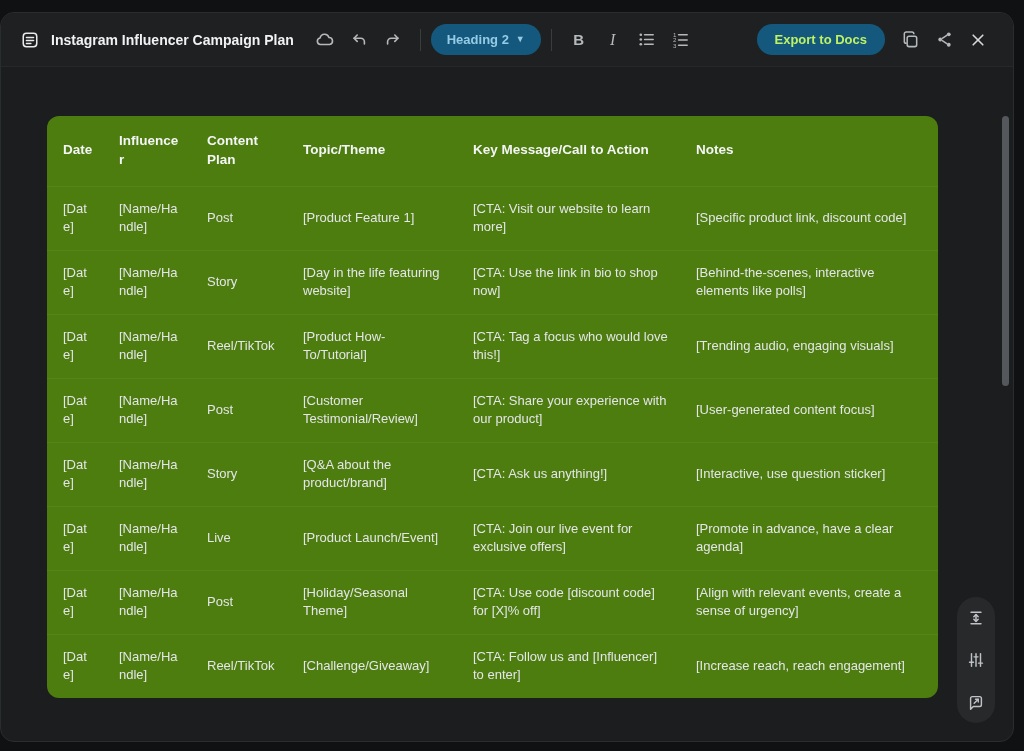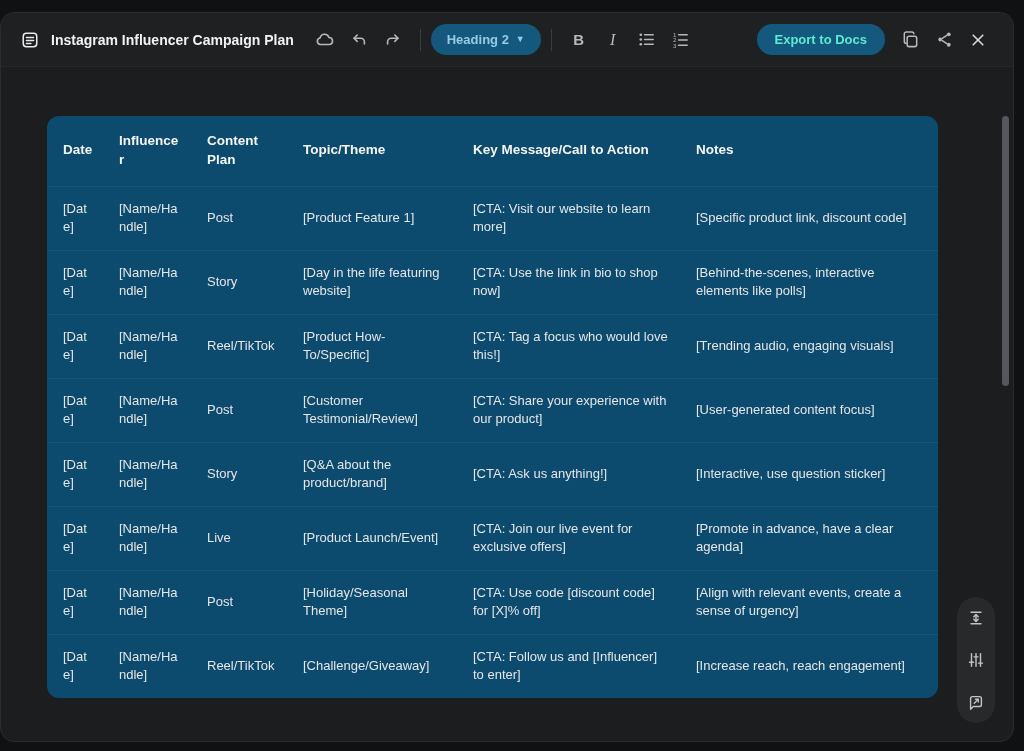--- a/index.html
+++ b/index.html
@@ -16,34 +16,34 @@
             padding:0 18px; border-bottom:1px solid #26282a; }
   .doc-title { color:#f1f2f3; font-weight:bold; font-size:14px; margin-left:10px; white-space:nowrap; }
   .tb-icon { width:34px; height:34px; display:flex; align-items:center; justify-content:center;
              color:#b6b9bc; border-radius:8px; cursor:pointer; flex:0 0 auto; }
   .tb-icon svg { display:block; }
   .divider { width:1px; height:22px; background:#3a3d40; margin:0 10px; flex:0 0 auto; }
   .pill { display:flex; align-items:center; gap:7px; background:#14597d; border:none;
           border-radius:999px; padding:8px 16px; font-size:13px; font-weight:bold;
           cursor:pointer; font-family:"Liberation Sans", sans-serif; }
   .pill.style-pill { color:#96cbe5;text-align:right; }
-  .pill.export-pill { color:#5eead4; padding:8px 18px; }
+  .pill.export-pill { color:#bef264; padding:8px 18px; }
   .caret { font-size:9px; line-height:1; }
   .bold-glyph { font-weight:bold; font-size:15px; }
   .italic-glyph { font-style:italic; font-family:"Liberation Serif", serif; font-size:16px; }
   .grow { flex:1 1 auto; }
 
   
   .content { position:absolute; left:0; top:54px; right:0; bottom:0; overflow:hidden; }
   .section-heading { color:#f3f4f5; font-weight:bold; font-size:15px; margin-left:46px; }
   .h-calendar { position:absolute; top:20px; left:0; right:0; }
   .h-pitch    { position:absolute; top:662px; left:0; right:0; }
 
   .table-card { position:absolute; left:46px; top:49px; width:891px;
-                background:#0c4a6e; border-radius:12px; overflow:hidden; }
+                background:#4d7c0f; border-radius:12px; overflow:hidden; }
   table { border-collapse:collapse; table-layout:fixed; width:891px; }
   col.c0{width:56px;} col.c1{width:88px;} col.c2{width:96px;}
   col.c3{width:170px;} col.c4{width:223px;} col.c5{width:258px;}
   th, td { text-align:left; vertical-align:middle; padding:10px 10px 10px 16px;
            font-size:13px; line-height:1.4; }
   thead th { height:70px; color:#f4f5f6; font-weight:bold; font-size:13.5px; }
   tbody td { height:64px; color:#e4e6e8; font-weight:normal; }
   tbody tr { border-top:1px solid rgba(255,255,255,0.055); }
   th.c0, td.c0, th.c1, td.c1 { word-break:break-all; padding-right:8px; }
 
@@ -192,21 +192,21 @@
               <td class="c1">[Name/Handle]</td>
               <td class="c2">Story</td>
               <td class="c3">[Day in the life featuring website]</td>
               <td class="c4">[CTA: Use the link in bio to shop now]</td>
               <td class="c5">[Behind-the-scenes, interactive elements like polls]</td>
             </tr>
             <tr>
               <td class="c0">[Date]</td>
               <td class="c1">[Name/Handle]</td>
               <td class="c2">Reel/TikTok</td>
-              <td class="c3">[Product How-To/Specific]</td>
+              <td class="c3">[Product How-To/Tutorial]</td>
               <td class="c4">[CTA: Tag a focus who would love this!]</td>
               <td class="c5">[Trending audio, engaging visuals]</td>
             </tr>
             <tr>
               <td class="c0">[Date]</td>
               <td class="c1">[Name/Handle]</td>
               <td class="c2">Post</td>
               <td class="c3">[Customer Testimonial/Review]</td>
               <td class="c4">[CTA: Share your experience with our product]</td>
               <td class="c5">[User-generated content focus]</td>

